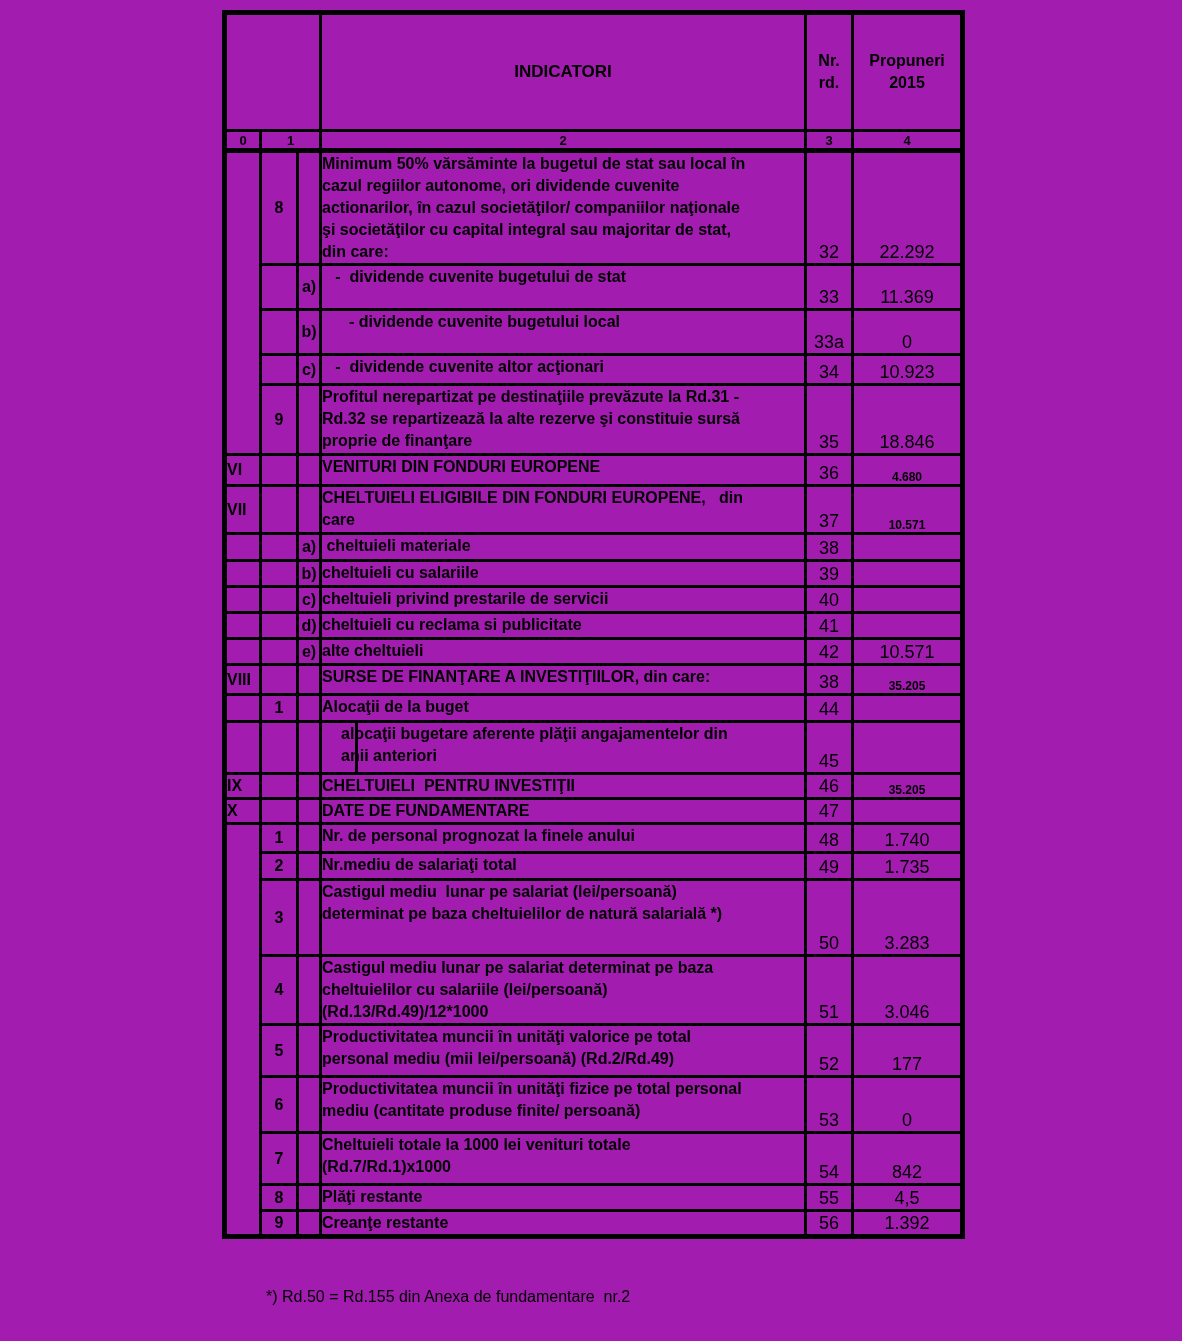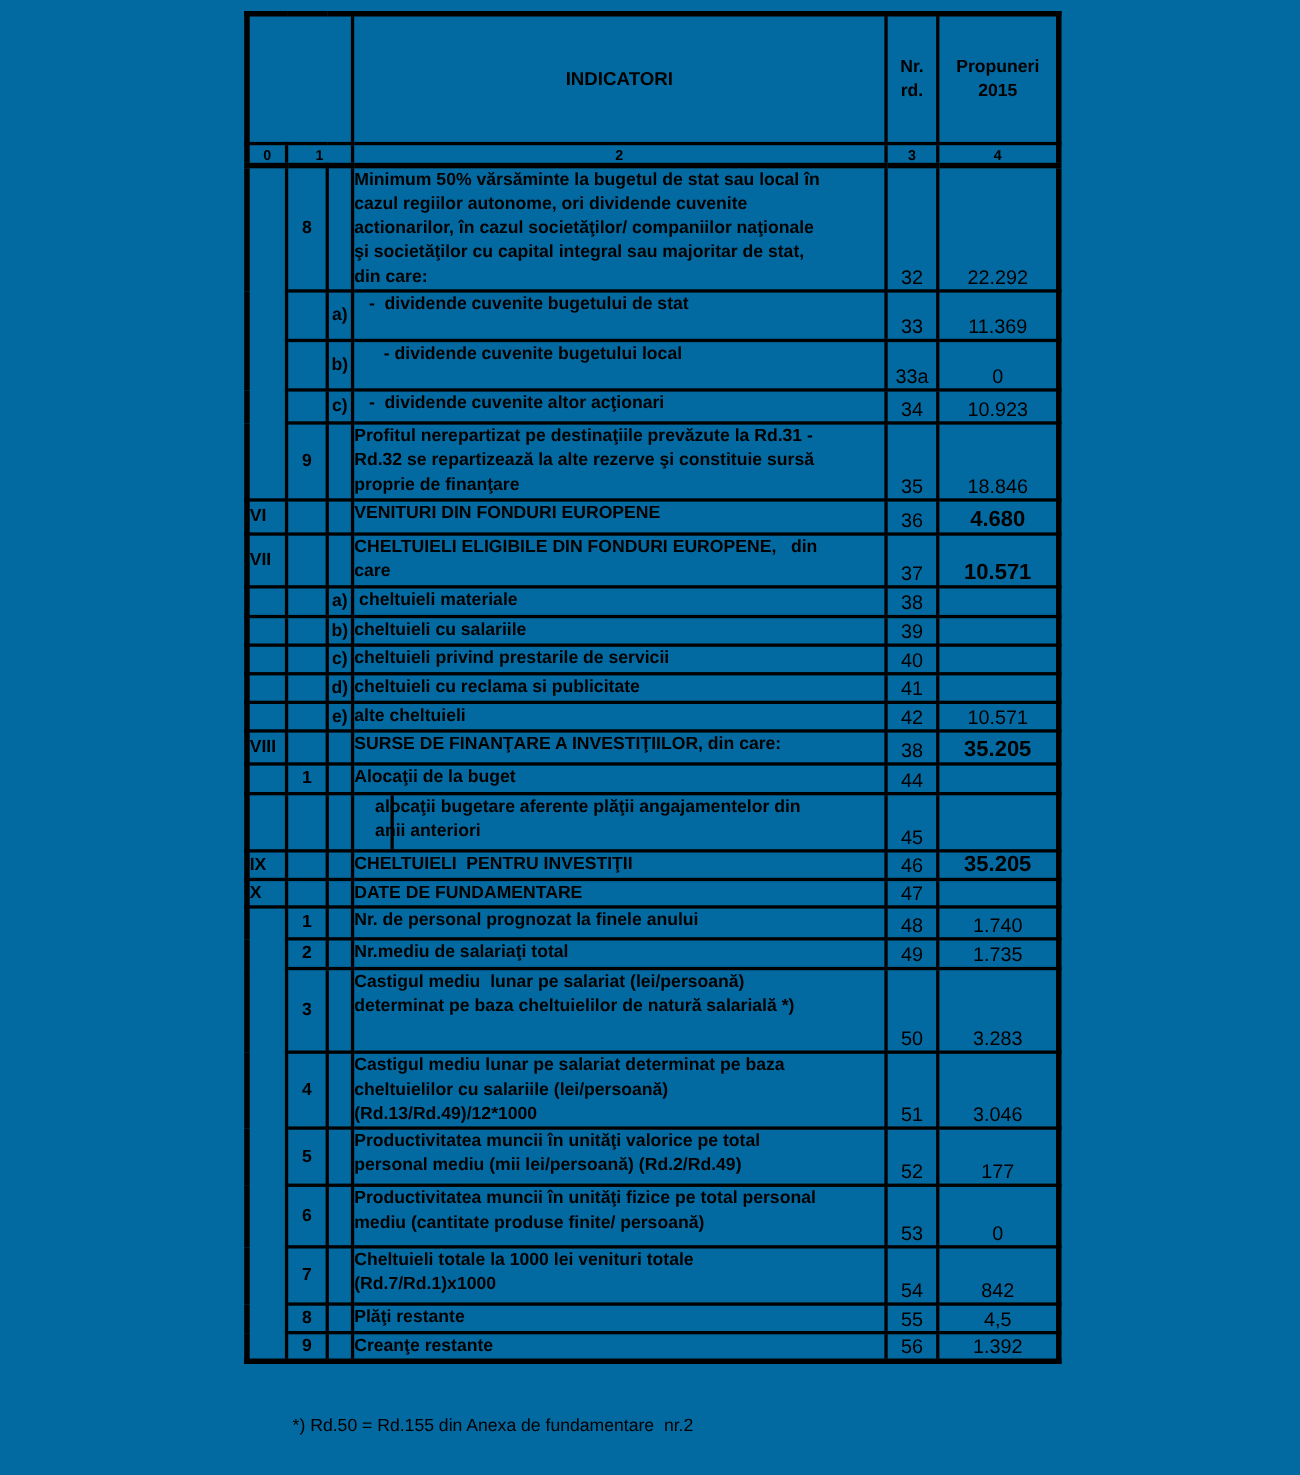--- a/index.html
+++ b/index.html
@@ -1,17 +1,17 @@
 <!DOCTYPE html>
 <html><head>
 <meta charset="utf-8">
 <style>
   html,body { margin:0; padding:0; background:#ffffff; }
   .page {
-    position:relative; width:1182px; height:1341px; background:#0369a1;
+    position:relative; width:1182px; height:1341px; background:#a21caf;
     font-family:"Liberation Sans", sans-serif; color:#000;
     overflow:hidden;
   }
   table.tbl {
     position:absolute; left:222px; top:10px; width:738px;
     border-collapse:collapse; table-layout:fixed;
     border:5px solid #000;
   }
   .tbl td, .tbl th { border:3px solid #000; box-sizing:border-box; padding:0; }
   
@@ -31,21 +31,21 @@
   .c-letter{ font-weight:bold; font-size:16px; text-align:center; vertical-align:middle; }
   .c-text  {
     font-weight:bold; font-size:16px; line-height:22px;
     text-align:left; vertical-align:top;
     padding:1px 3px 1px 4px; white-space:pre-wrap;
   }
   .c-rd, .c-val {
     font-weight:normal; font-size:18px; text-align:center;
     vertical-align:bottom; padding-bottom:4px;
   }
-  .c-val.bv { font-weight:bold; font-size:20px; }
+  .c-val.bv { font-weight:bold; font-size:12px; }
   
   .c-text.inner { position:relative; padding-left:44px; }
   .c-text.inner::before {
     content:""; position:absolute; left:33px; top:0; bottom:0;
     width:3px; background:#000;
   }
   .footnote {
     position:absolute; left:266px; top:1288px;
     font-size:16px; font-weight:normal; white-space:pre-wrap;
   }

